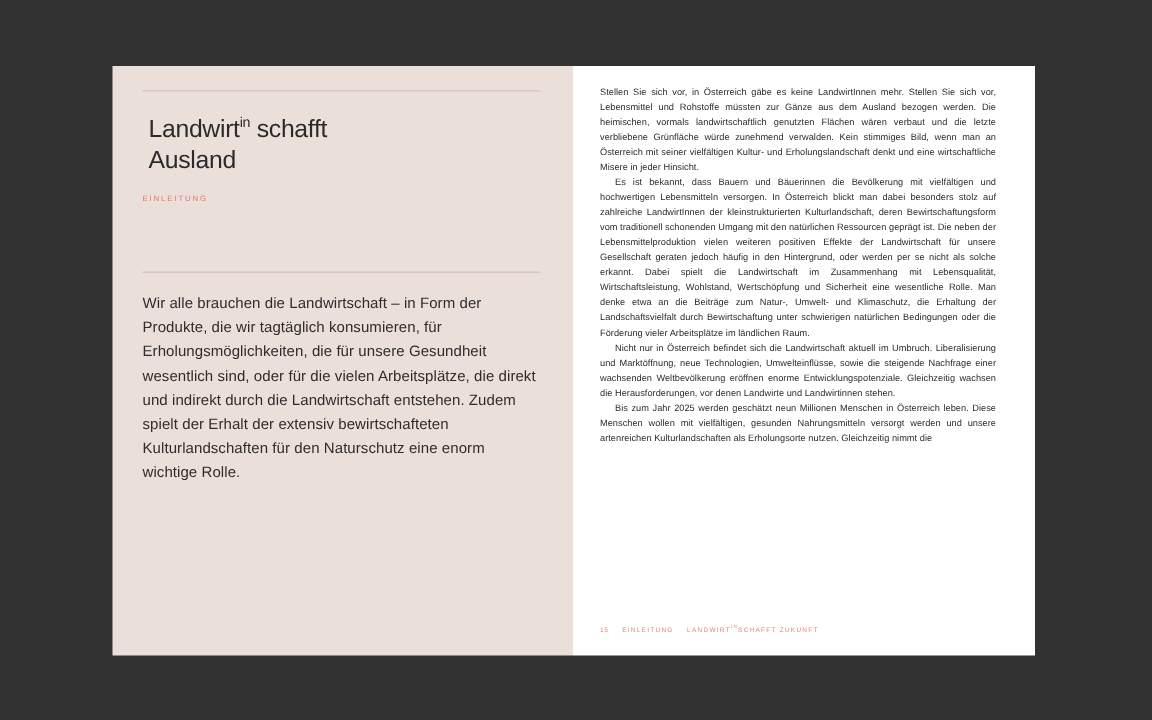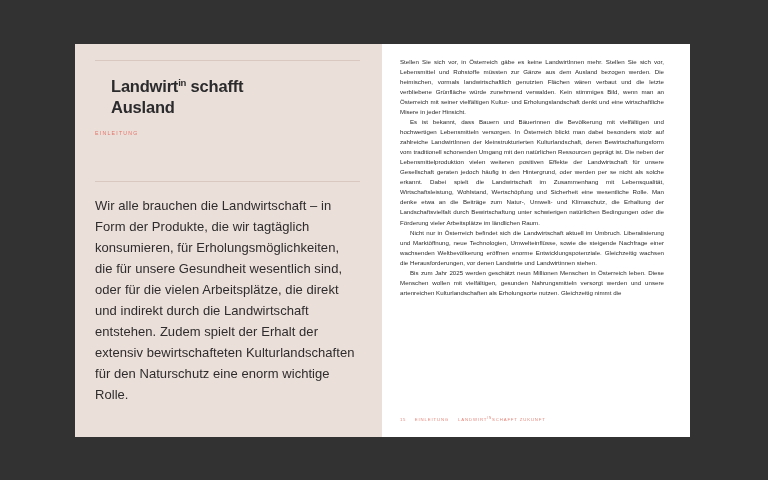--- a/index.html
+++ b/index.html
@@ -42,23 +42,23 @@
   .title-rule {
     height: 1px;
     background: #D8C8C0;
     width: 100%;
     margin-bottom: 15px;
   }
 
   h1.doc-title {
     font-size: 16.5px;
     line-height: 1.28;
-    font-weight: 700;
+    font-weight: 400;
     color: #2B2B2D;
-    margin: 0 0 12px 16px;
+    margin: 0 0 12px 4px;
     letter-spacing: -0.2px;
   }
   h1.doc-title sup {
     font-size: 9.5px;
     vertical-align: super;
     line-height: 0;
   }
 
   .kicker {
     font-size: 5.2px;
@@ -75,21 +75,21 @@
     right: 22px;
     top: 137px;
   }
   .lead-rule {
     height: 1px;
     background: #D8C8C0;
     width: 100%;
     margin-bottom: 13px;
   }
   p.lead {
-    font-size: 13px;
+    font-size: 10px;
     line-height: 1.62;
     color: #2E2C2D;
     margin: 0;
     letter-spacing: 0.05px;
   }
 
   
   .page-right {
     width: 308px;
     height: 393px;

